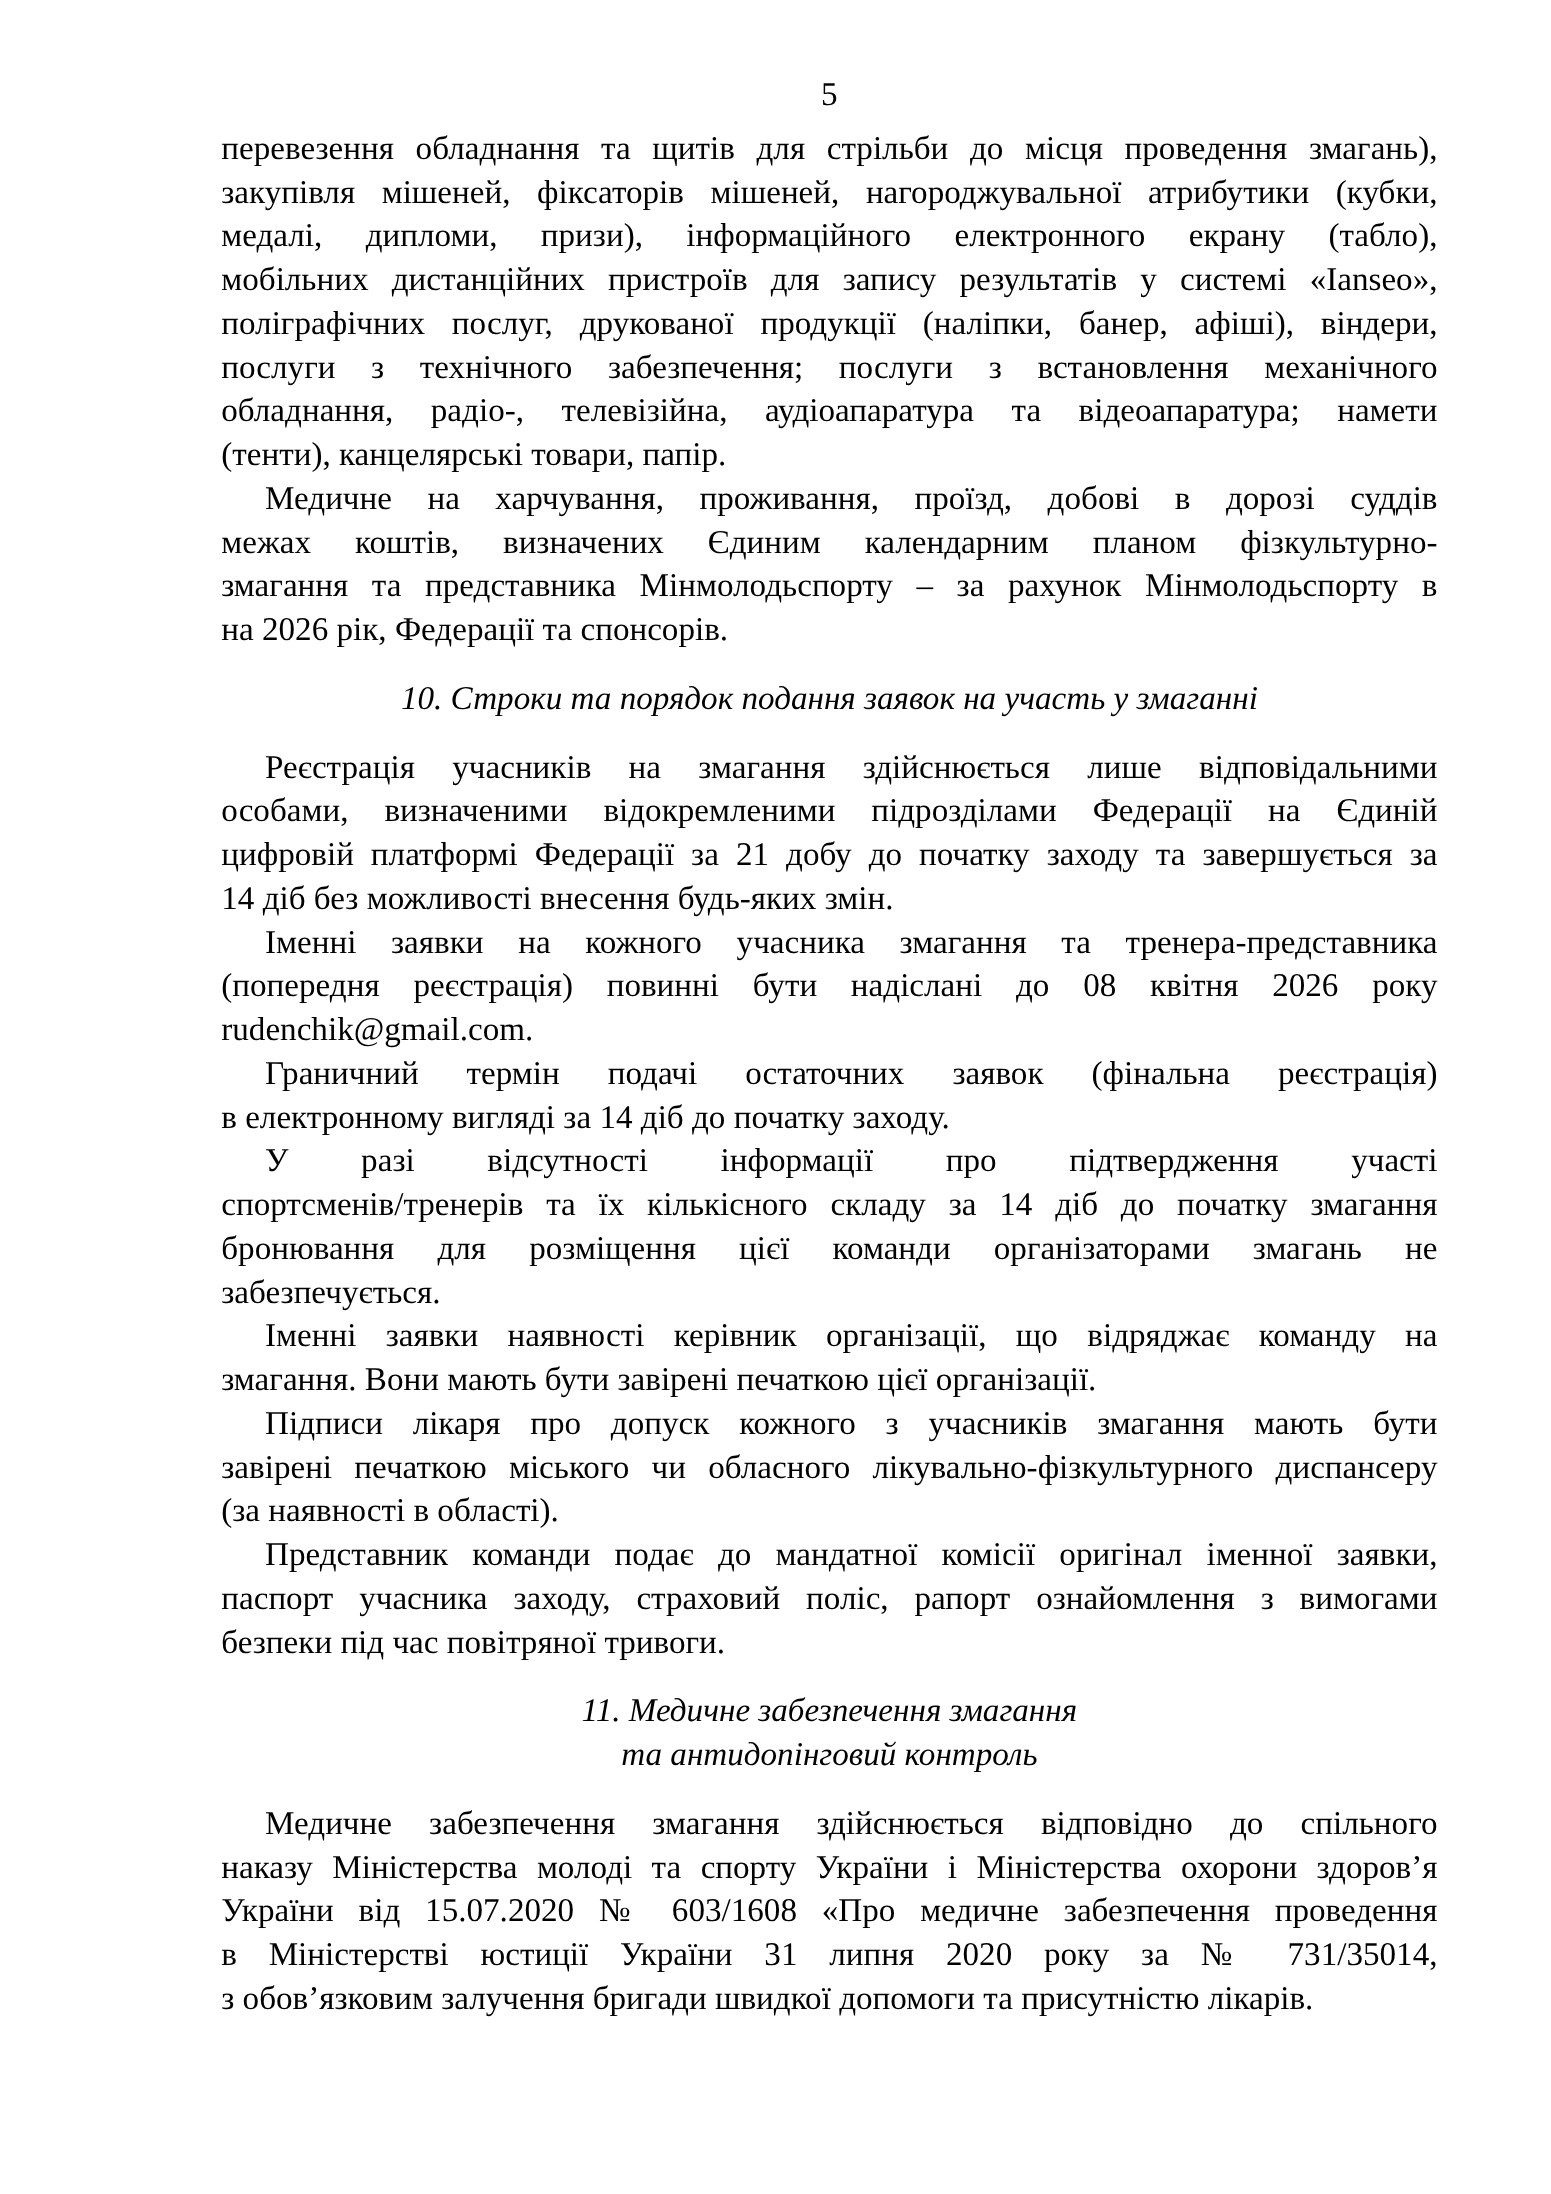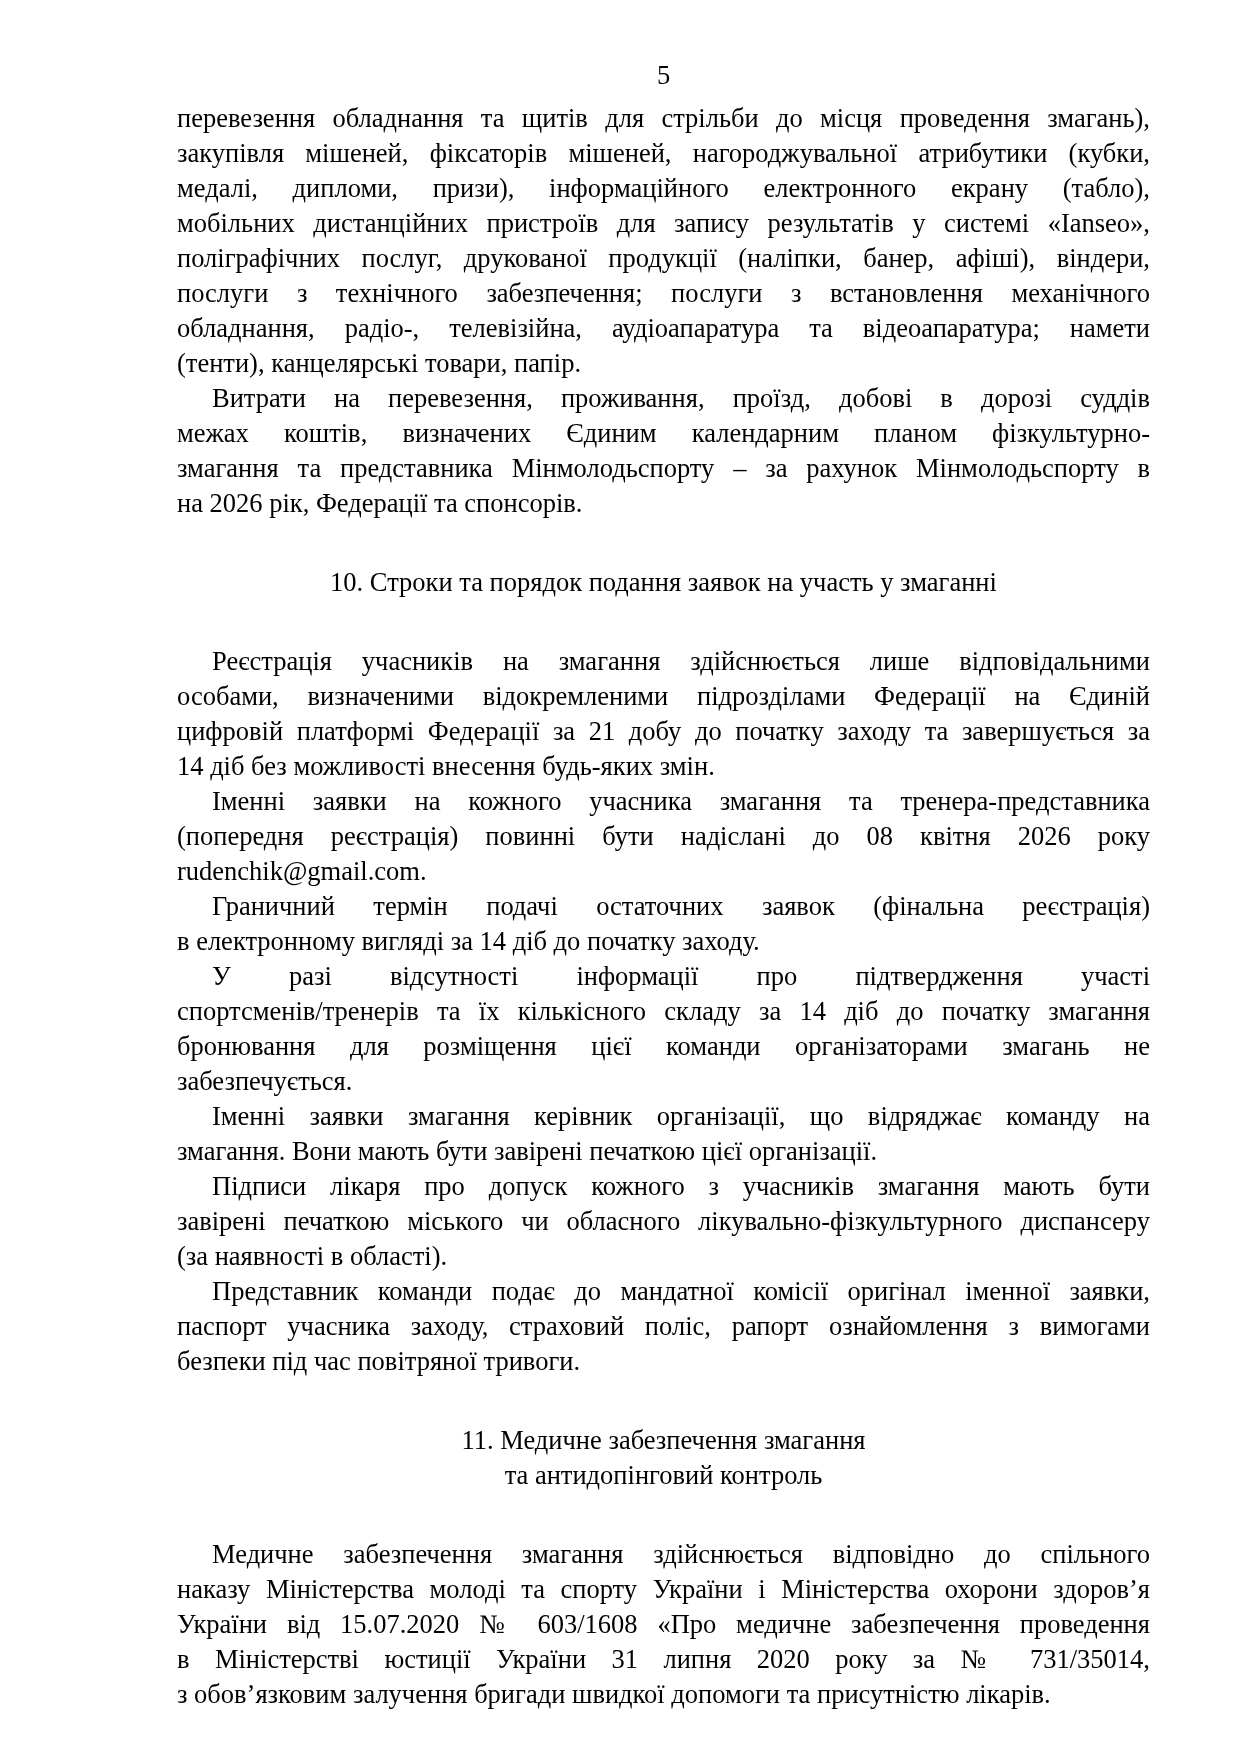--- a/index.html
+++ b/index.html
@@ -29,21 +29,22 @@
     text-align: justify;
     text-align-last: justify;
   }
   .line.last {
     text-align-last: left;
   }
   .line.indented {
     text-indent: 35px;
   }
   .heading-block {
-    margin: 44px 0;
+    margin: 20px 0;
+    font-style: italic;
   }
   .heading-block .line,
   .heading-block .line.last {
     text-align: center;
     text-align-last: center;
   }
 </style>
 </head>
 <body>
 
@@ -54,21 +55,21 @@
         <div class="line">перевезення обладнання та щитів для стрільби до місця проведення змагань),</div>
         <div class="line">закупівля мішеней, фіксаторів мішеней, нагороджувальної атрибутики (кубки,</div>
         <div class="line">медалі, дипломи, призи), інформаційного електронного екрану (табло),</div>
         <div class="line">мобільних дистанційних пристроїв для запису результатів у системі «Ianseo»,</div>
         <div class="line">поліграфічних послуг, друкованої продукції (наліпки, банер, афіші), віндери,</div>
         <div class="line">послуги з технічного забезпечення; послуги з встановлення механічного</div>
         <div class="line">обладнання, радіо-, телевізійна, аудіоапаратура та відеоапаратура; намети</div>
         <div class="line last">(тенти), канцелярські товари, папір.</div>
       </div>
       <div class="para-block">
-        <div class="line indented">Витрати на перевезення, проживання, проїзд, добові в дорозі суддів</div>
+        <div class="line indented">Медичне на харчування, проживання, проїзд, добові в дорозі суддів</div>
         <div class="line">межах коштів, визначених Єдиним календарним планом фізкультурно-</div>
         <div class="line">змагання та представника Мінмолодьспорту – за рахунок Мінмолодьспорту в</div>
         <div class="line last">на 2026 рік, Федерації та спонсорів.</div>
       </div>
       <div class="heading-block">
         <div class="line last">10. Строки та порядок подання заявок на участь у змаганні</div>
       </div>
       <div class="para-block">
         <div class="line indented">Реєстрація учасників на змагання здійснюється лише відповідальними</div>
         <div class="line">особами, визначеними відокремленими підрозділами Федерації на Єдиній</div>
@@ -84,21 +85,21 @@
         <div class="line indented">Граничний термін подачі остаточних заявок (фінальна реєстрація)</div>
         <div class="line last">в електронному вигляді за 14 діб до початку заходу.</div>
       </div>
       <div class="para-block">
         <div class="line indented">У разі відсутності інформації про підтвердження участі</div>
         <div class="line">спортсменів/тренерів та їх кількісного складу за 14 діб до початку змагання</div>
         <div class="line">бронювання для розміщення цієї команди організаторами змагань не</div>
         <div class="line last">забезпечується.</div>
       </div>
       <div class="para-block">
-        <div class="line indented">Іменні заявки змагання керівник організації, що відряджає команду на</div>
+        <div class="line indented">Іменні заявки наявності керівник організації, що відряджає команду на</div>
         <div class="line last">змагання. Вони мають бути завірені печаткою цієї організації.</div>
       </div>
       <div class="para-block">
         <div class="line indented">Підписи лікаря про допуск кожного з учасників змагання мають бути</div>
         <div class="line">завірені печаткою міського чи обласного лікувально-фізкультурного диспансеру</div>
         <div class="line last">(за наявності в області).</div>
       </div>
       <div class="para-block">
         <div class="line indented">Представник команди подає до мандатної комісії оригінал іменної заявки,</div>
         <div class="line">паспорт учасника заходу, страховий поліс, рапорт ознайомлення з вимогами</div>

